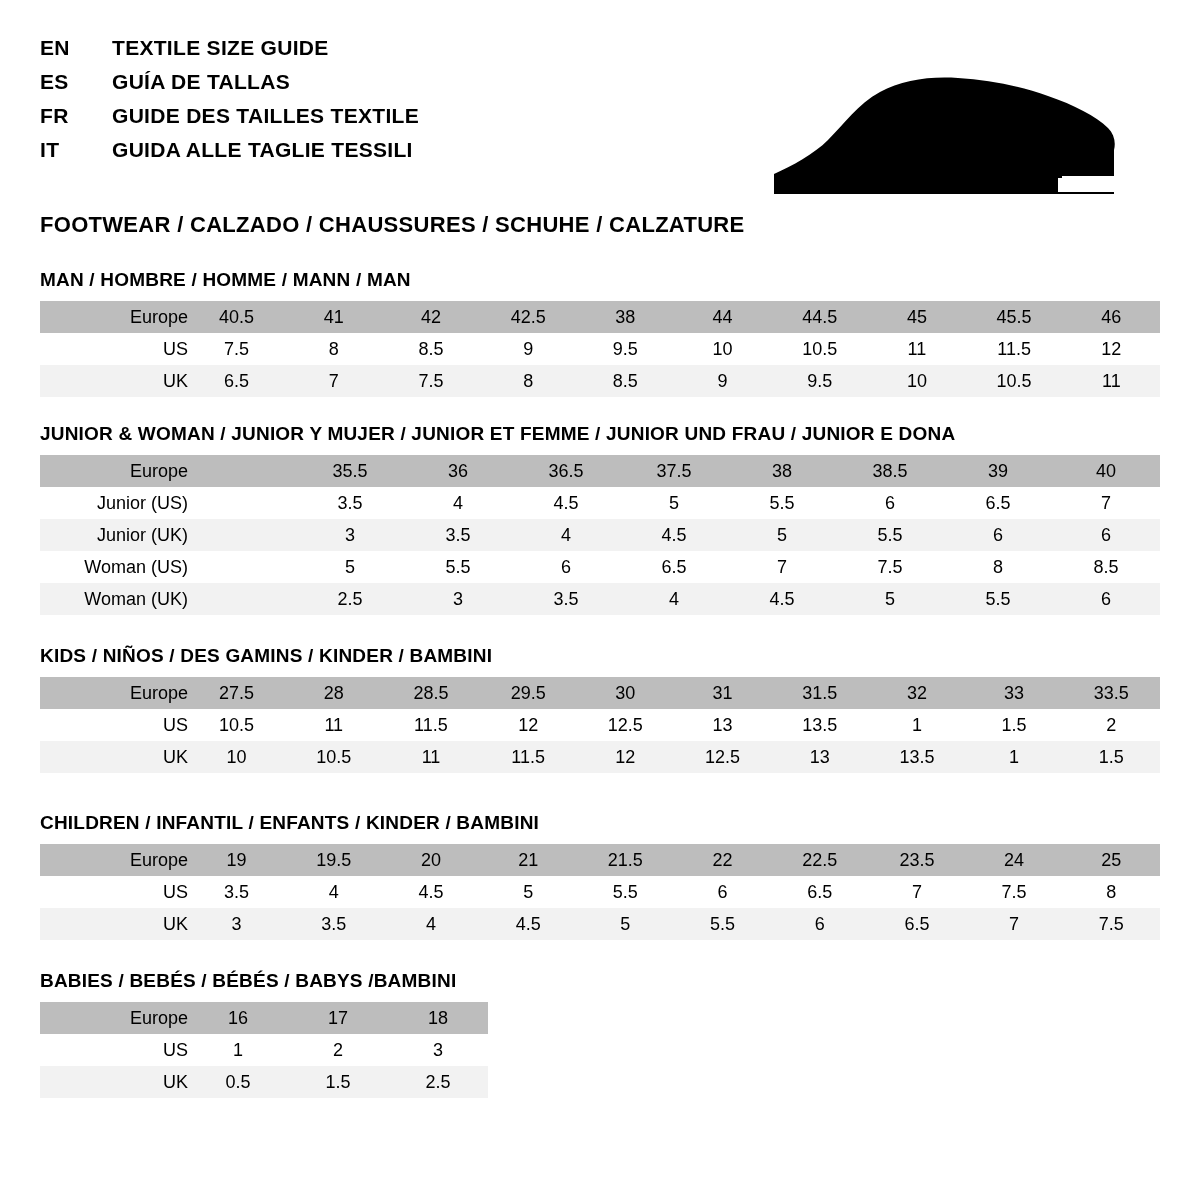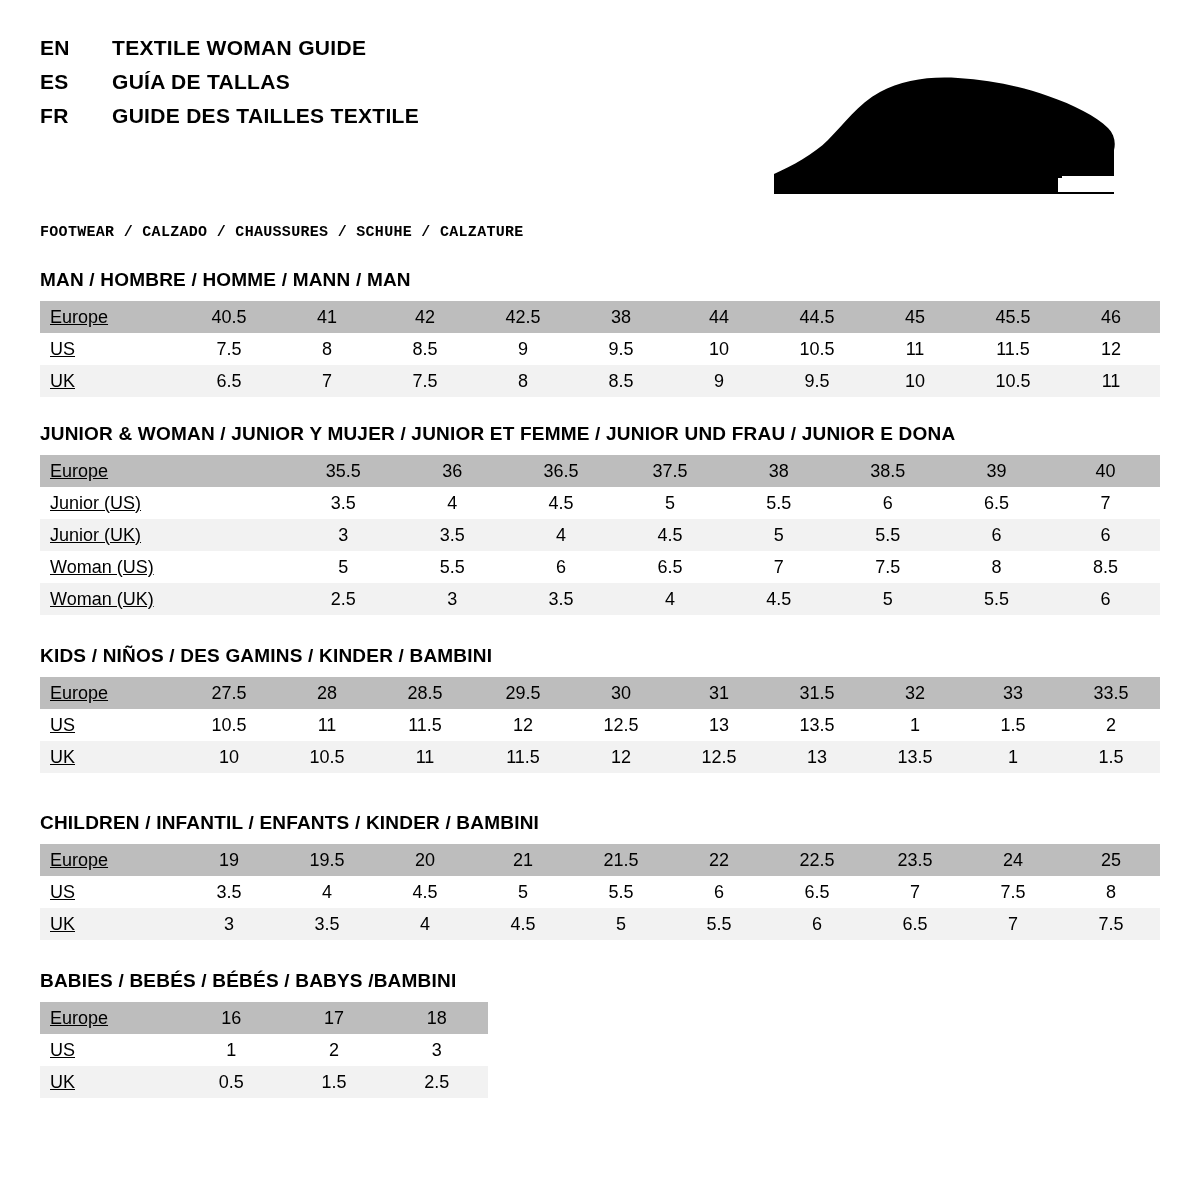--- a/index.html
+++ b/index.html
@@ -48,25 +48,24 @@
     letter-spacing: 0.3px;
   }
   .lang-text {
     font-size: 21px;
     font-weight: bold;
     letter-spacing: 0.3px;
   }
   .category-line {
     position: absolute;
     left: 0;
-    top: 188px;
-    font-size: 15px;
+    top: 176px;
+    font-size: 22px;
     font-weight: bold;
     letter-spacing: 0.3px;
-    font-family: Liberation Mono, monospace;
   }
 
   .shoe-icon {
     position: absolute;
     right: 38px;
     top: 22px;
     width: 360px;
     height: 160px;
   }
 
@@ -89,24 +88,23 @@
 
   table.size-table td {
     height: 32px;
     font-size: 18px;
     text-align: center;
     vertical-align: middle;
     padding: 0;
     border: none;
   }
   table.size-table td.rowlabel {
-    text-align: left;
-    padding-left: 10px;
+    text-align: right;
+    padding-left: 18px;
     width: 130px;
-    text-decoration: underline;
   }
   tr.head td {
     background: #bdbdbd;
   }
   tr.odd td {
     background: #f2f2f2;
   }
   tr.even td {
     background: #ffffff;
   }
@@ -121,29 +119,33 @@
 </head>
 <body>
 
 <div class="page">
 
   <div class="header">
 
     <div class="lang-list">
       <div class="lang-row">
         <span class="lang-code">EN</span>
-        <span class="lang-text">TEXTILE WOMAN GUIDE</span>
+        <span class="lang-text">TEXTILE SIZE GUIDE</span>
       </div>
       <div class="lang-row">
         <span class="lang-code">ES</span>
         <span class="lang-text">GUÍA DE TALLAS</span>
       </div>
       <div class="lang-row">
         <span class="lang-code">FR</span>
         <span class="lang-text">GUIDE DES TAILLES TEXTILE</span>
+      </div>
+      <div class="lang-row">
+        <span class="lang-code">IT</span>
+        <span class="lang-text">GUIDA ALLE TAGLIE TESSILI</span>
       </div>
     </div>
 
     <div class="category-line">FOOTWEAR / CALZADO / CHAUSSURES / SCHUHE / CALZATURE</div>
 
     <div class="shoe-icon">
       <svg viewBox="0 0 360 160" width="360" height="160" aria-hidden="true">
         <path fill="#000000" d="M12 116
           C 30 108, 52 96, 66 82
           C 82 66, 96 46, 118 34

